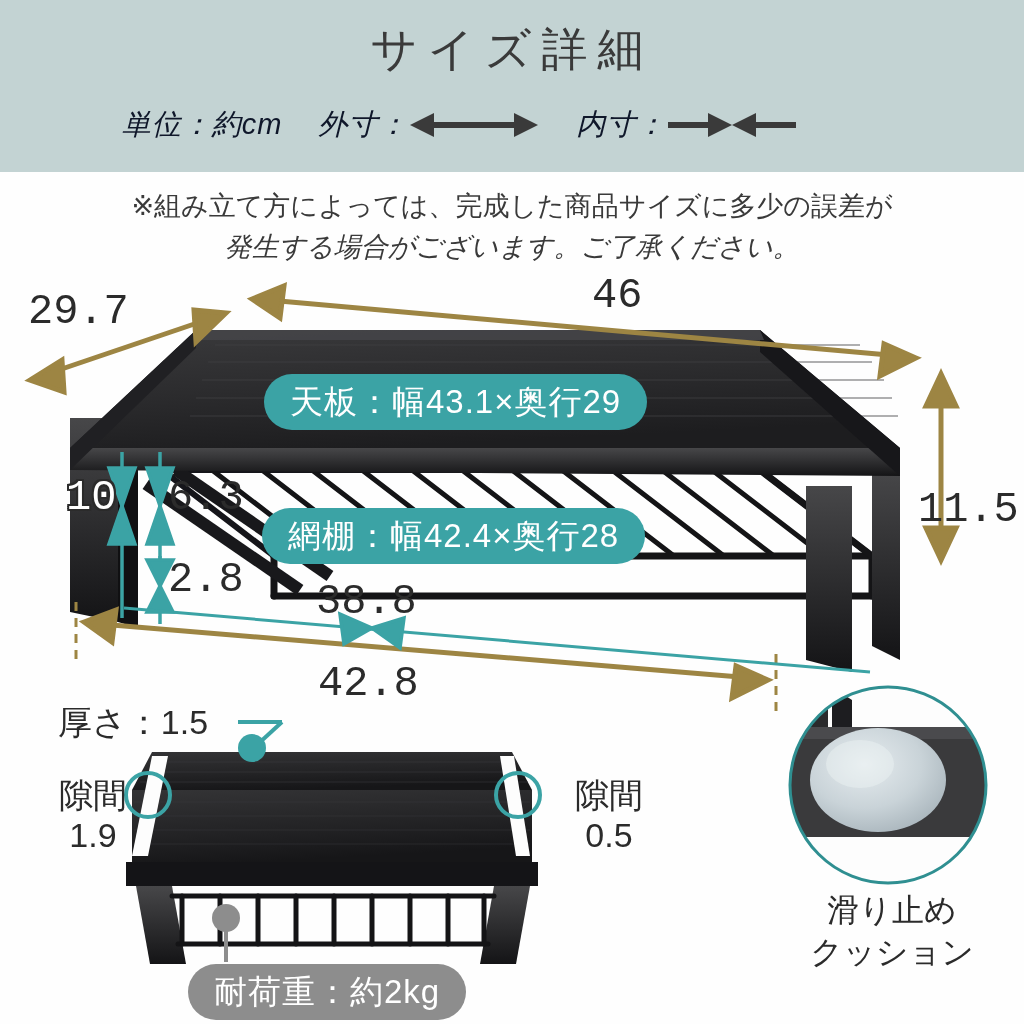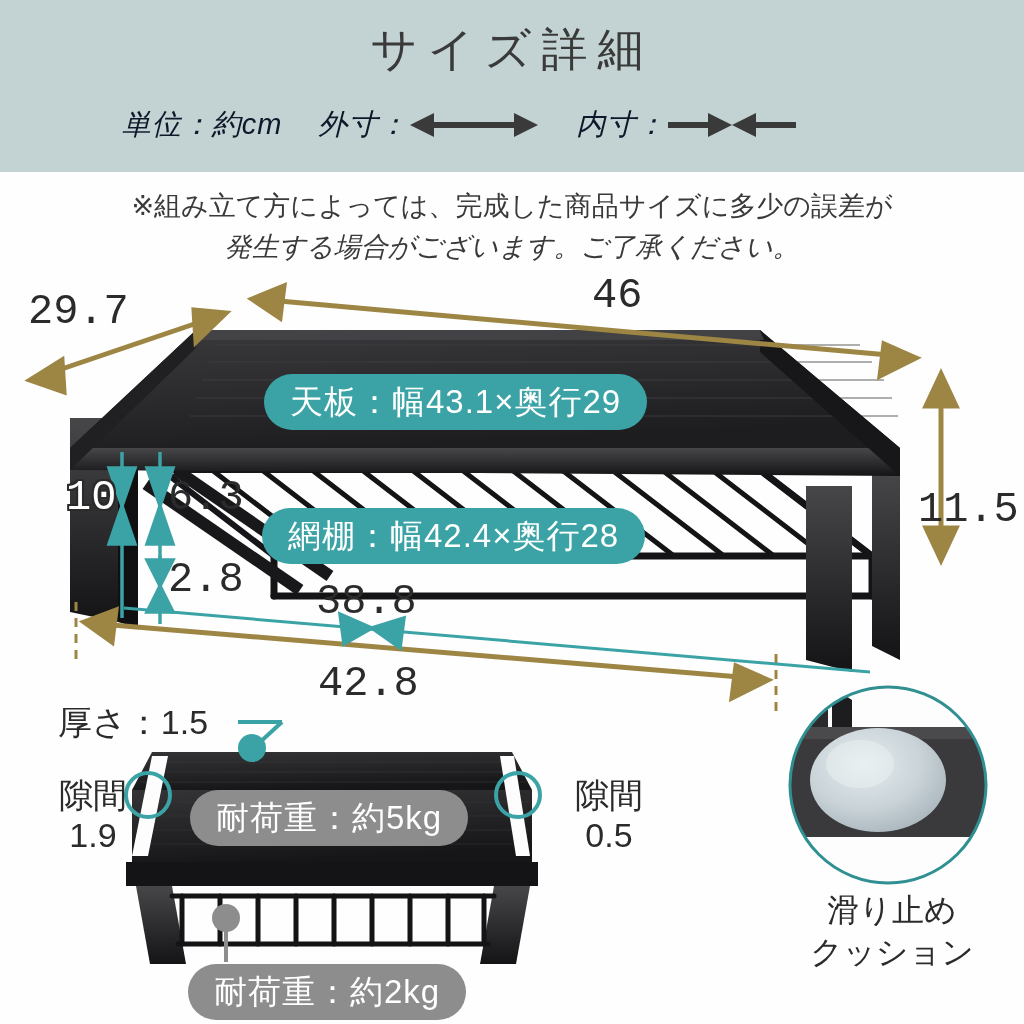--- a/index.html
+++ b/index.html
@@ -341,21 +341,20 @@
   <div class="anno center" style="left:38px;top:775px;width:110px;">
     <span>隙間</span><br>
     <span>1.9</span>
   </div>
 
   <div class="anno center" style="left:554px;top:775px;width:110px;">
     <span>隙間</span><br>
     <span>0.5</span>
   </div>
 
-  <div class="pill gray" style="left:190px;top:790px;">耐荷重：約5kg</div>
   <div class="pill gray" style="left:188px;top:954px;margin-top:10px;">耐荷重：約2kg</div>
 
   <div class="inset-label" style="left:760px;top:890px;width:264px;">
     <span>滑り止め</span><br>
     <span>クッション</span>
   </div>
 
 </div>
 
 </body></html>

